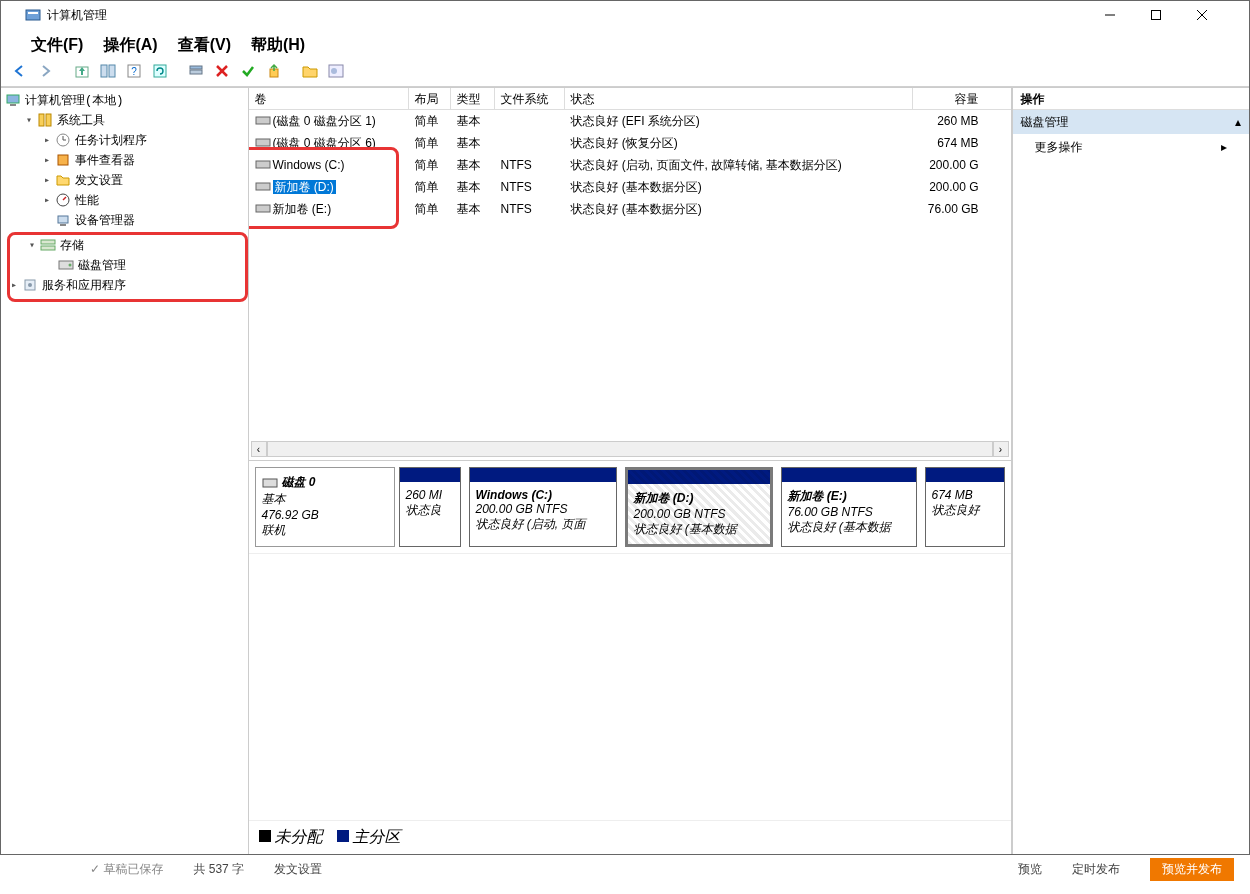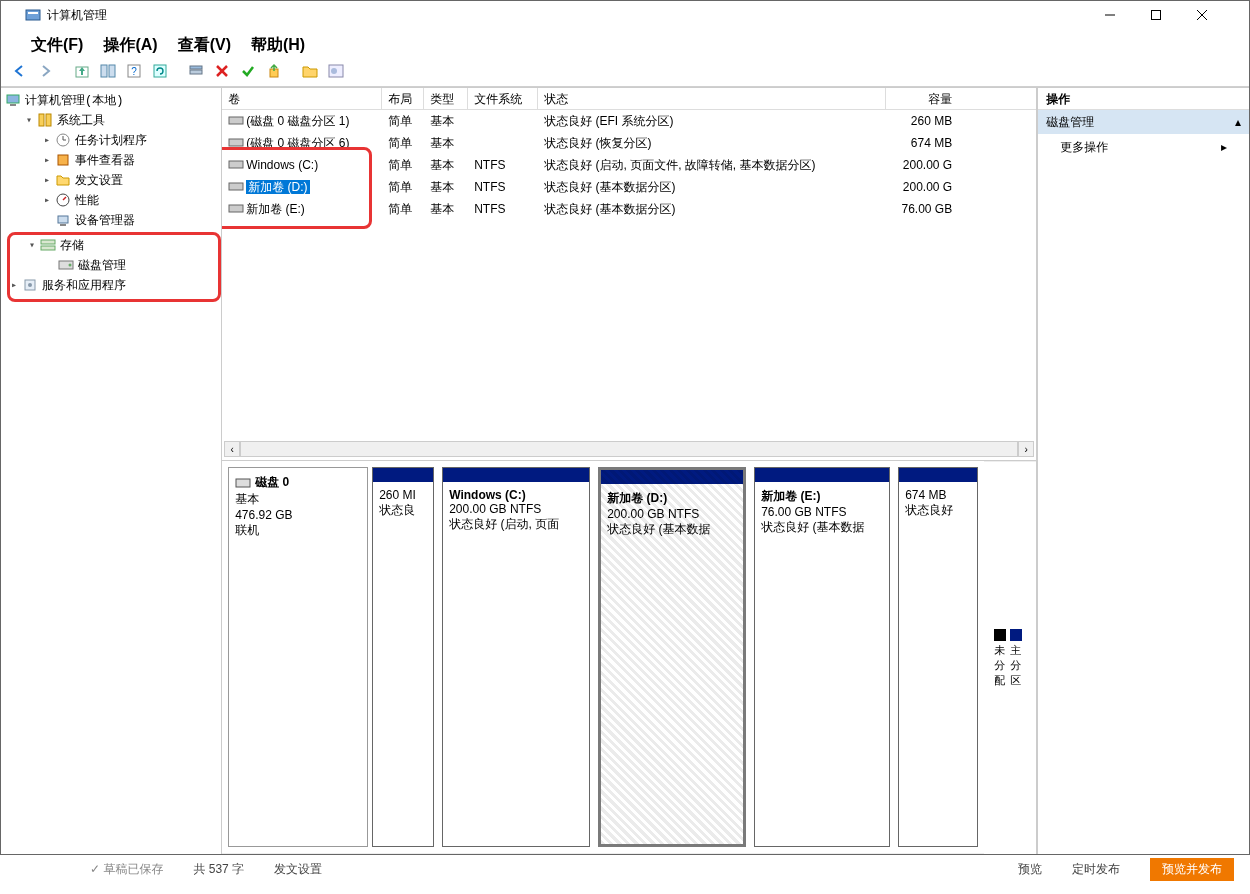--- a/index.html
+++ b/index.html
@@ -31,31 +31,31 @@
 .row { display: flex; height: 22px; align-items: center; font-size: 12px; }
 .row .cell { padding: 0 6px; overflow: hidden; text-overflow: ellipsis; white-space: nowrap; }
 .row .diskicon { width: 16px; display: inline-flex; align-items: center; justify-content: center; margin-right: 2px; }
 .selected-name { background: #0078d7; color: #fff; padding: 0 2px; }
 .redbox-vol { position: absolute; left: -18px; top: 37px; width: 168px; height: 82px; border: 3px solid #e83434; border-radius: 8px; pointer-events: none; }
 .listarea { height: 350px; position: relative; overflow: hidden; }
 .listrows { position: relative; padding-top: 0; }
 .hscroll { position: absolute; left: 2px; bottom: 2px; right: 2px; height: 18px; display: flex; align-items: center; }
 .hscroll .arrow { width: 16px; height: 16px; border: 1px solid #ccc; display: flex; align-items: center; justify-content: center; background: #f0f0f0; font-size: 10px; }
 .hscroll .track { flex: 1; height: 16px; border: 1px solid #ccc; background: #f0f0f0; }
-.diskmap { flex: 1; display: flex; flex-direction: row; border-top: 1px solid #ccc; min-height: 0; }
+.diskmap { flex: 1; display: flex; flex-direction: column; border-top: 1px solid #ccc; min-height: 0; font-style: italic; }
 .diskmap-inner { display: flex; border-bottom: 1px solid #eee; }
 .diskinfo { width: 140px; border: 1px solid #999; margin: 6px 0 6px 6px; padding: 6px; font-size: 12px; }
 .diskinfo .hd { display: flex; align-items: center; gap: 4px; }
 .partitions { display: flex; gap: 8px; margin: 6px 6px 6px 4px; flex: 1; }
 .part { border: 1px solid #666; display: flex; flex-direction: column; font-size: 12px; overflow: hidden; }
 .part .bar { height: 14px; background: #001a80; }
 .part .pbody { padding: 6px; flex: 1; }
 .part.sel { position: relative; border: 3px solid #7a7a7a; }
 .part.sel::after{ content:""; position:absolute; inset:0; background-image: repeating-linear-gradient(45deg, rgba(0,0,0,.08) 0 3px, transparent 3px 6px); pointer-events:none;}
-.legend { padding: 6px 10px; border-top: 1px solid #eee; font-size: 11px; display: flex; align-items: center; }
+.legend { padding: 6px 10px; border-top: 1px solid #eee; font-size: 16px; display: flex; gap: 14px; align-items: center; }
 .legend .sw { width: 12px; height: 12px; display: inline-block; margin-right: 4px; }
 .rightpane { width: 238px; border-left: 1px solid #ccc; }
 .rightpane .hdr { padding: 3px 8px; font-weight: bold; border-bottom: 1px solid #ddd; font-size: 12px; height: 22px; }
 .rightpane .sel { background: #d6e5f3; padding: 4px 8px; display: flex; justify-content: space-between; align-items: center; font-size: 12px; height: 24px;}
 .rightpane .item { padding: 6px 22px; display: flex; justify-content: space-between; align-items: center; font-size: 12px; height: 26px;}
 .bottomstrip{position:absolute; left:0; right:16px; top:858px; height:22px; display:flex; align-items:center; font-size:12px; color:#444; padding-left:90px; gap:30px;}
 .bottomstrip .orange{background:#f07800; color:#fff; padding:3px 12px;}
 svg { display: block; }
 .col-vol{width:160px}.col-layout{width:42px}.col-type{width:44px}.col-fs{width:70px}.col-status{width:348px}.col-cap{width:72px;text-align:right}
 </style>

